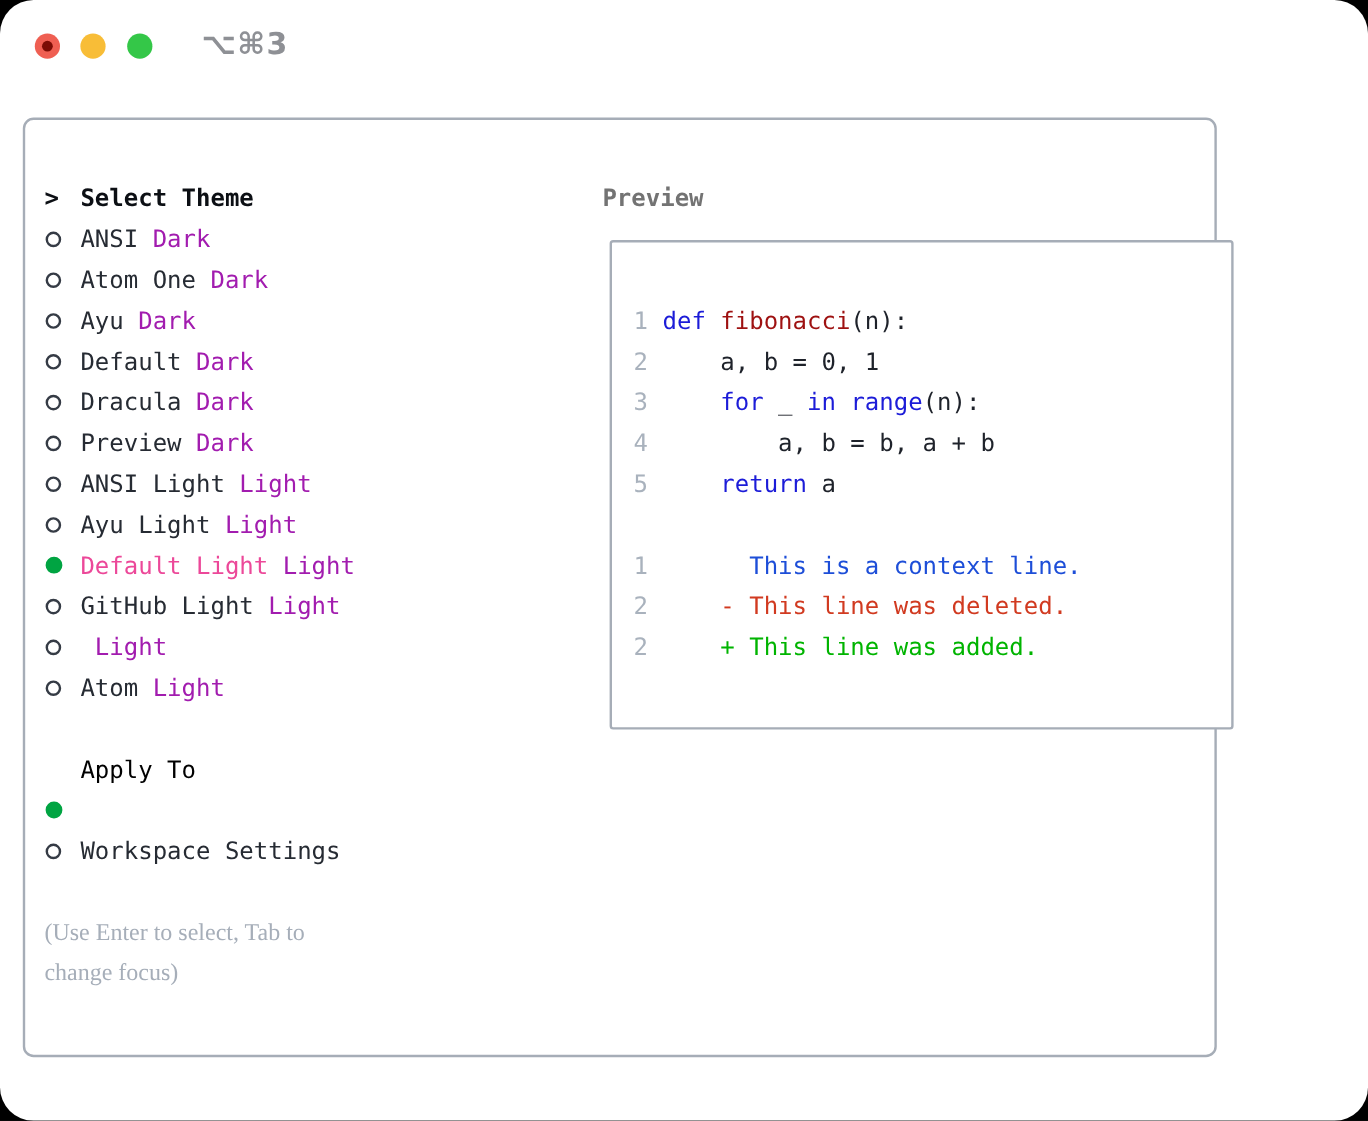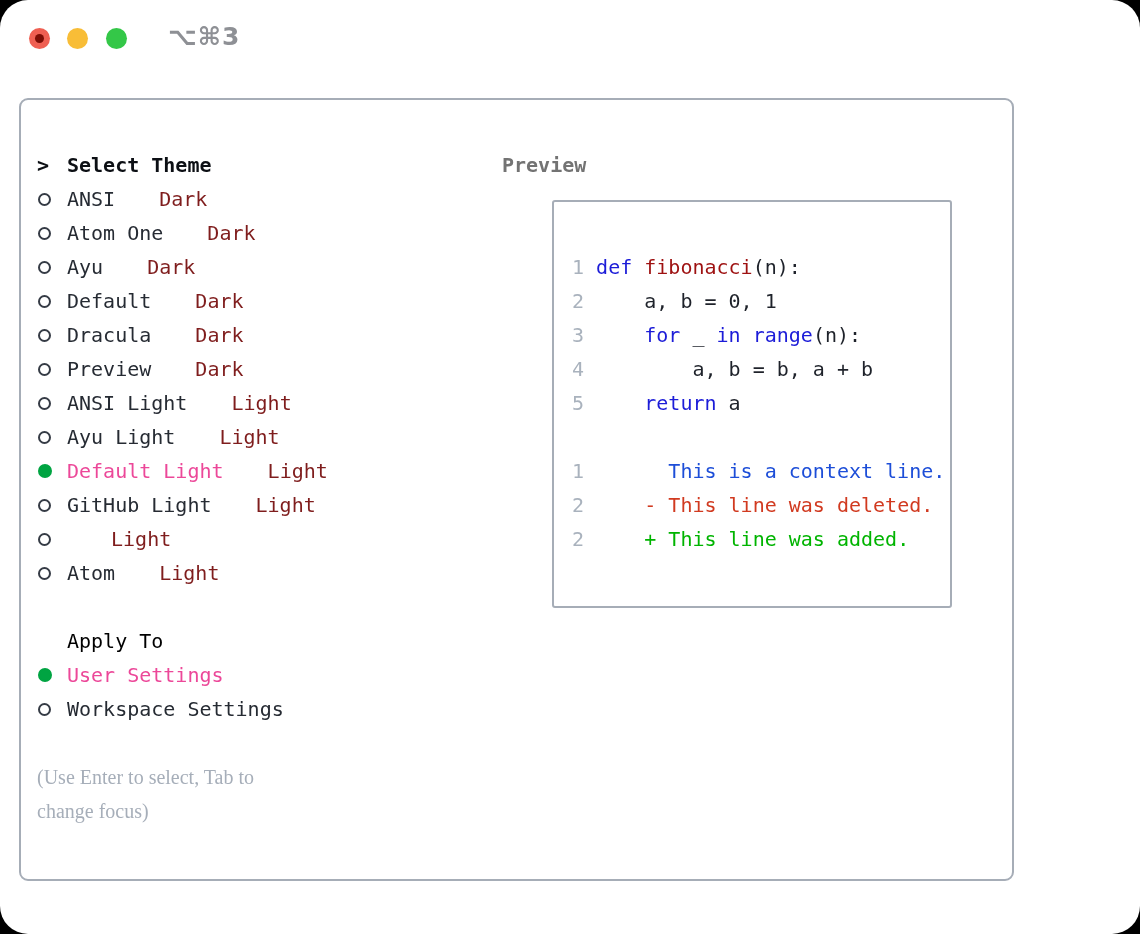--- a/index.html
+++ b/index.html
@@ -40,33 +40,33 @@
   .marker { display:flex; align-items:center; justify-content:flex-start;
             width:30px; flex:0 0 30px; }
   .arrow { font-weight:bold; color:#0c0f14; }
   .circle { width:13px; height:13px; border:2px solid #353b45;
             border-radius:50%; margin-left:1px; }
   .circle.on { background:#00a442; border-color:#00a442; width:14px; height:14px; }
   .header-text { font-weight:bold; color:#0c0f14; }
   .apply-header { color:#000000; }
   .item-name { color:#262b33; }
   .item-name.sel { color:#ec4899; }
-  .item-suffix { color:#7f1d1d;margin-left:32px; }
+  .item-suffix { color:#a21caf; }
   .hint-line { height:34px; line-height:34px; font-size:20px;
                color:#a6aeb9; white-space:pre;font-family:Liberation Serif, serif; }
   .blank { height:34px; }
 
   
   .preview-title {
     position:absolute; left:481px; top:48px; height:34px; line-height:34px;
     font-size:20px; font-weight:bold; color:#737373;
   }
   .preview-box {
-    position:absolute; left:487px; top:100px; width:400px; height:408px;
-    border:2px solid #a6adb7; border-radius:3px; background:#fff;margin-left:44px;
+    position:absolute; left:487px; top:100px; width:520px; height:408px;
+    border:2px solid #a6adb7; border-radius:3px; background:#fff;
   }
   .preview-box pre {
     margin:48px 0 0 18px;
     font-family:"DejaVu Sans Mono", monospace;
     font-size:20px; line-height:34px; white-space:pre;
   }
   .code-line { height:34px; }
   .num { color:#a9b2bd; }
   .pln { color:#1e222a; }
   .kw  { color:#1c1cd8; }
@@ -113,21 +113,21 @@
         </div>
 
       <div class="blank"></div>
 
       <div class="row">
         <span class="marker"></span>
         <span class="apply-header">Apply To</span>
       </div>
 
       <div id="apply-items">
-          <div class="row"><span class="marker"><span class="circle on"></span></span><span class="item-name sel">User Settings</span></div>
+          <div class="row"><span class="marker"><span class="circle on"></span></span></div>
           <div class="row"><span class="marker"><span class="circle"></span></span><span class="item-name">Workspace Settings</span></div>
         </div>
 
       <div class="blank"></div>
 
       <div class="hint-line">(Use Enter to select, Tab to</div>
       <div class="hint-line">change focus)</div>
     </div>
 
     <div class="preview-title">Preview</div>

